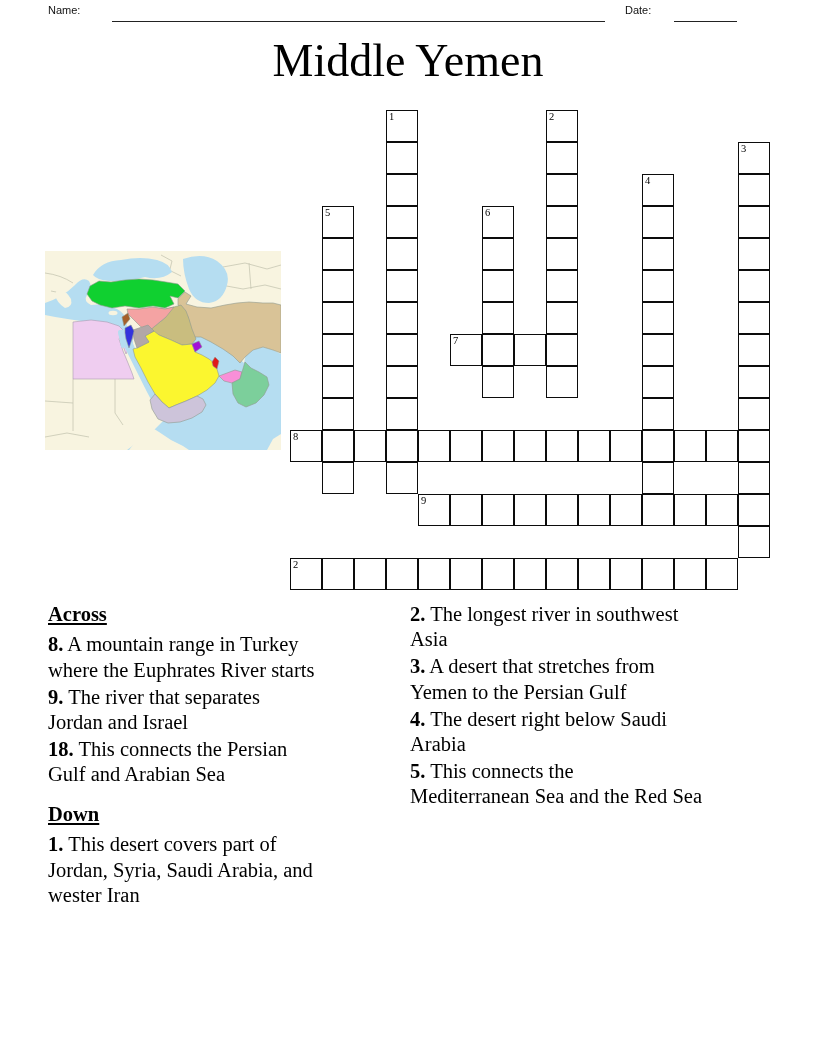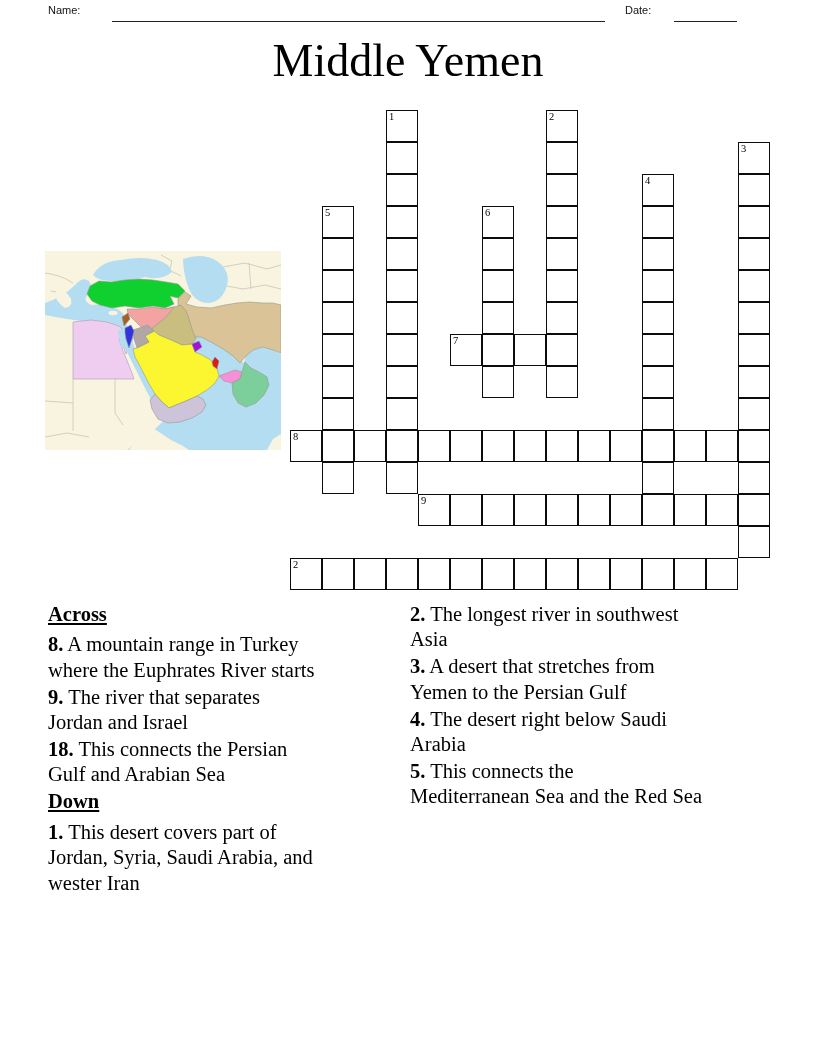--- a/index.html
+++ b/index.html
@@ -27,21 +27,21 @@
   .cell{position:absolute;width:32px;height:32px;box-sizing:border-box;
         border:1.6px solid #0c0c0c;background:#fff;}
   .cell-num{position:absolute;left:2px;top:0px;font-size:10.5px;line-height:11px;
             font-family:"Liberation Serif", serif;color:#000;}
 
   
   .clue-col{position:absolute;top:602px;font-size:20.5px;line-height:25.4px;}
   .clue-col-left{left:48px;width:350px;}
   .clue-col-right{left:410px;width:380px;}
   .section-header{margin:0 0 5px 0;font-weight:bold;text-decoration:underline;}
-  .section-header.down-header{margin-top:1px;}
+  .section-header.down-header{margin-top:14px;}
   .clue{margin:0 0 1.5px 0;}
   .clue b{font-weight:bold;}
 </style>
 </head>
 <body>
 
 <div class="page">
 
   <span class="hdr-label name-label">Name:</span>
   <div class="fill-line name-line"></div>

